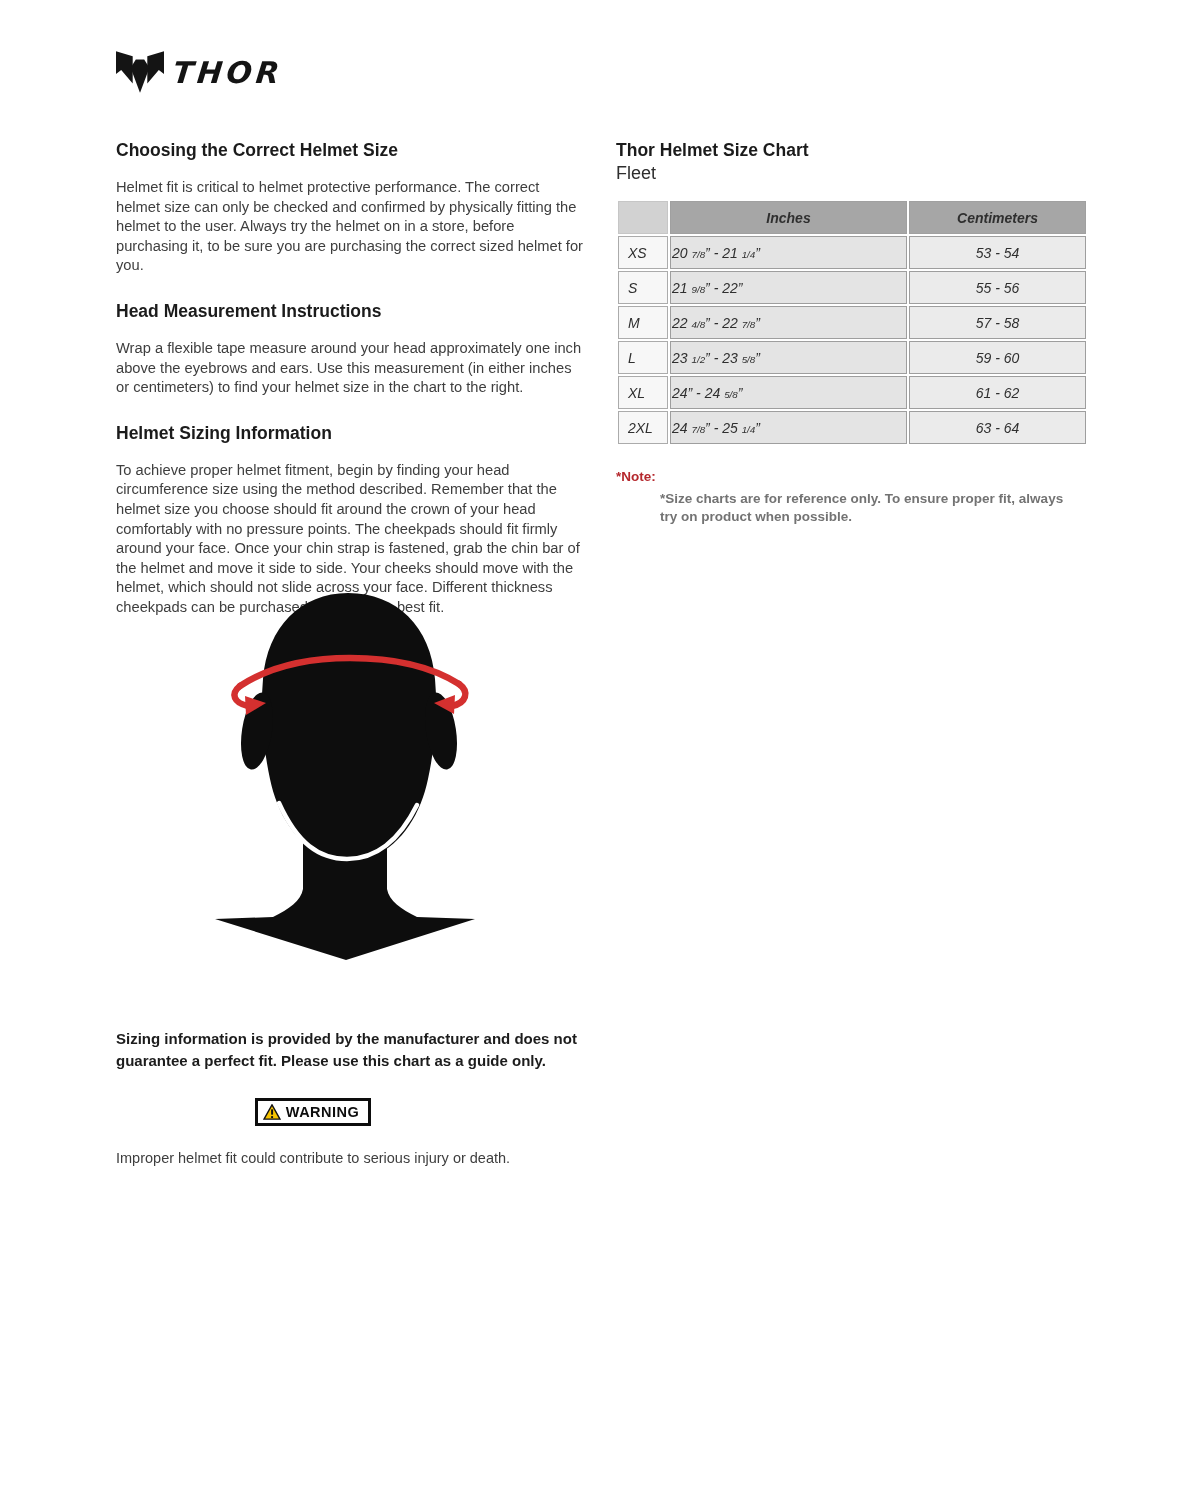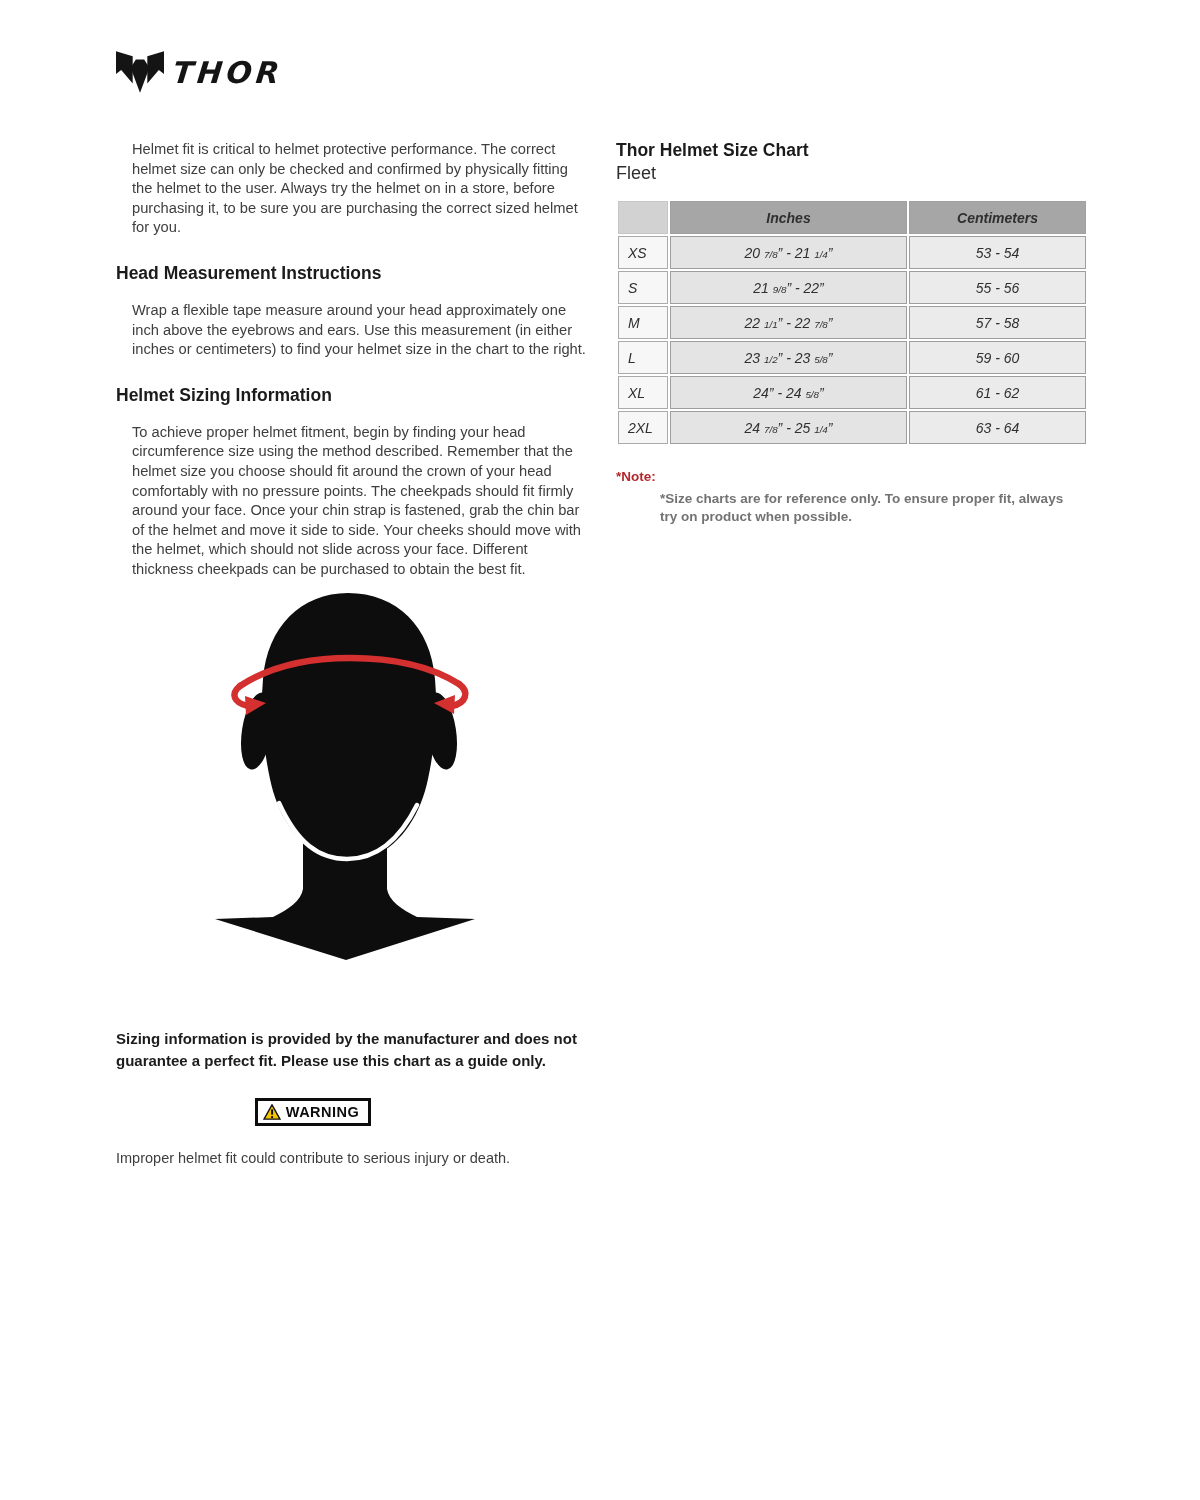--- a/index.html
+++ b/index.html
@@ -11,30 +11,30 @@
   .logo{position:absolute;left:116px;top:50px;display:flex;align-items:center;gap:9px;}
   .logo-icon{width:48px;height:44px;}
   .wordmark{
     font-family:"DejaVu Sans", sans-serif;font-weight:bold;font-style:italic;
     font-size:30px;letter-spacing:4px;color:#141414;transform:skewX(-6deg);
   }
   
   .col-left{position:absolute;left:116px;top:140px;width:470px;}
   .col-right{position:absolute;left:616px;top:140px;width:472px;}
   h2.sec{font-size:17.5px;font-weight:bold;color:#1b1b1b;margin:0 0 17px 0;}
-  .col-left p{font-size:14.7px;line-height:19.6px;color:#3e3e3e;margin:0 0 25px 16px;}
+  .col-left p{font-size:14.7px;line-height:19.6px;color:#3e3e3e;margin:0 0 25px 0;}
   .chart-title{font-size:17.5px;font-weight:bold;color:#1b1b1b;margin:0;}
   .chart-sub{font-size:18px;color:#2e2e2e;margin:2px 0 15px 0;}
   
   table.size-chart{border-collapse:separate;border-spacing:2px;width:472px;font-style:italic;}
   table.size-chart th,table.size-chart td{height:29px;font-size:14px;color:#2f2f2f;}
   th.corner{background:#d2d2d2;border:1px solid #c6c6c6;width:38px;}
   th.hdr{background:#a6a6a6;border:1px solid #a0a0a0;color:#ffffff;font-weight:bold;font-size:14px;}
   td.c-size{background:#f7f7f7;border:1px solid #ababab;text-align:left;padding-left:9px;width:38px;}
-  td.c-in{background:#e4e4e4;border:1px solid #9e9e9e;text-align:center;width:233px;}
+  td.c-in{background:#e4e4e4;border:1px solid #9e9e9e;width:233px;}
   td.c-cm{background:#ebebeb;border:1px solid #9e9e9e;text-align:center;}
   .frac{font-size:0.70em;}
   
   .note{display:flex;margin-top:22px;font-size:13.5px;font-weight:bold;line-height:18px;}
   .note-label{color:#b5282d;width:44px;flex:none;}
   .note-text{color:#737373;width:420px;margin-top:22px;}
   
   .figure{position:absolute;left:213px;top:591px;width:264px;height:370px;}
   
   .disclaimer{
@@ -55,20 +55,21 @@
 <div class="logo">
   <svg class="logo-icon" viewBox="0 0 46 42">
     <polygon points="0,1 16,6 16,32 5,19 0,23" fill="#141414"></polygon>
     <polygon points="46,1 30,6 30,32 41,19 46,23" fill="#141414"></polygon>
     <polygon points="19,9 27,9 32,17 23,41 14,17" fill="#141414"></polygon>
   </svg>
   <span class="wordmark">THOR</span>
 </div>
 
 <div class="col-left">
+  <h2 class="sec">Choosing the Correct Helmet Size</h2>
   <p>Helmet fit is critical to helmet protective performance. The correct helmet size can only be checked and confirmed by physically fitting the helmet to the user. Always try the helmet on in a store, before purchasing it, to be sure you are purchasing the correct sized helmet for you.</p>
 
   <h2 class="sec">Head Measurement Instructions</h2>
   <p>Wrap a flexible tape measure around your head approximately one inch above the eyebrows and ears. Use this measurement (in either inches or centimeters) to find your helmet size in the chart to the right.</p>
 
   <h2 class="sec">Helmet Sizing Information</h2>
   <p>To achieve proper helmet fitment, begin by finding your head circumference size using the method described. Remember that the helmet size you choose should fit around the crown of your head comfortably with no pressure points. The cheekpads should fit firmly around your face. Once your chin strap is fastened, grab the chin bar of the helmet and move it side to side. Your cheeks should move with the helmet, which should not slide across your face. Different thickness cheekpads can be purchased to obtain the best fit.</p>
 </div>
 
 <div class="col-right">
@@ -89,21 +90,21 @@
           <td class="c-in">20 <span class="frac">7/8</span>” - 21 <span class="frac">1/4</span>”</td>
           <td class="c-cm">53 - 54</td>
         </tr>
         <tr>
           <td class="c-size">S</td>
           <td class="c-in">21 <span class="frac">9/8</span>” - 22”</td>
           <td class="c-cm">55 - 56</td>
         </tr>
         <tr>
           <td class="c-size">M</td>
-          <td class="c-in">22 <span class="frac">1/1</span>” - 22 <span class="frac">7/8</span>”</td>
+          <td class="c-in">22 <span class="frac">4/8</span>” - 22 <span class="frac">7/8</span>”</td>
           <td class="c-cm">57 - 58</td>
         </tr>
         <tr>
           <td class="c-size">L</td>
           <td class="c-in">23 <span class="frac">1/2</span>” - 23 <span class="frac">5/8</span>”</td>
           <td class="c-cm">59 - 60</td>
         </tr>
         <tr>
           <td class="c-size">XL</td>
           <td class="c-in">24” - 24 <span class="frac">5/8</span>”</td>

